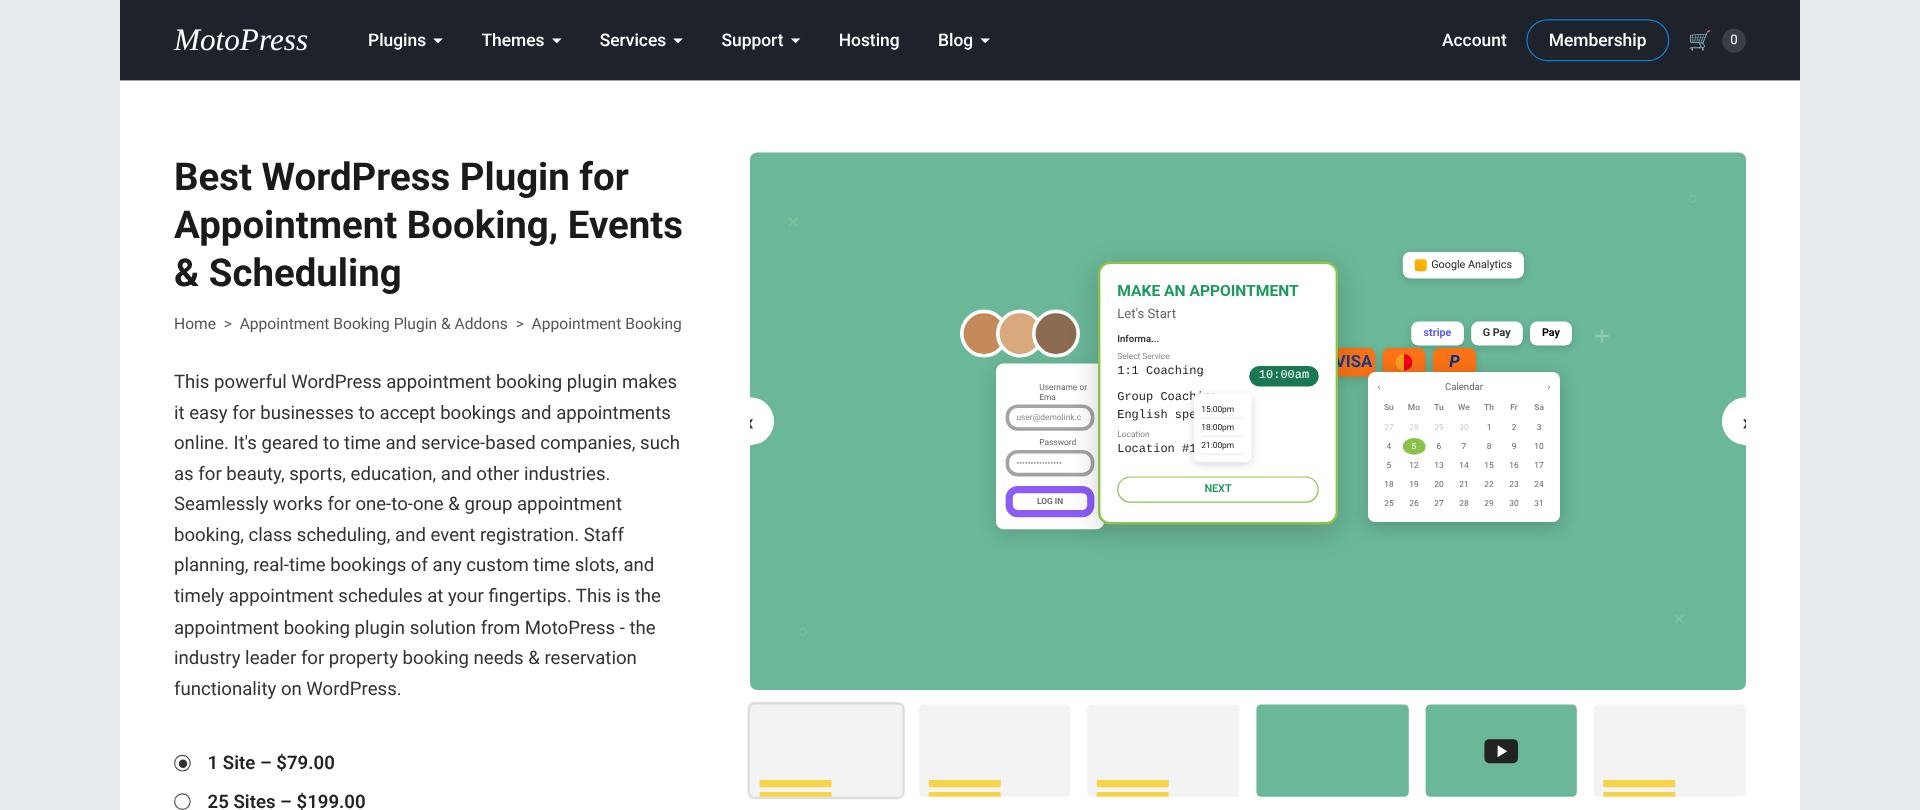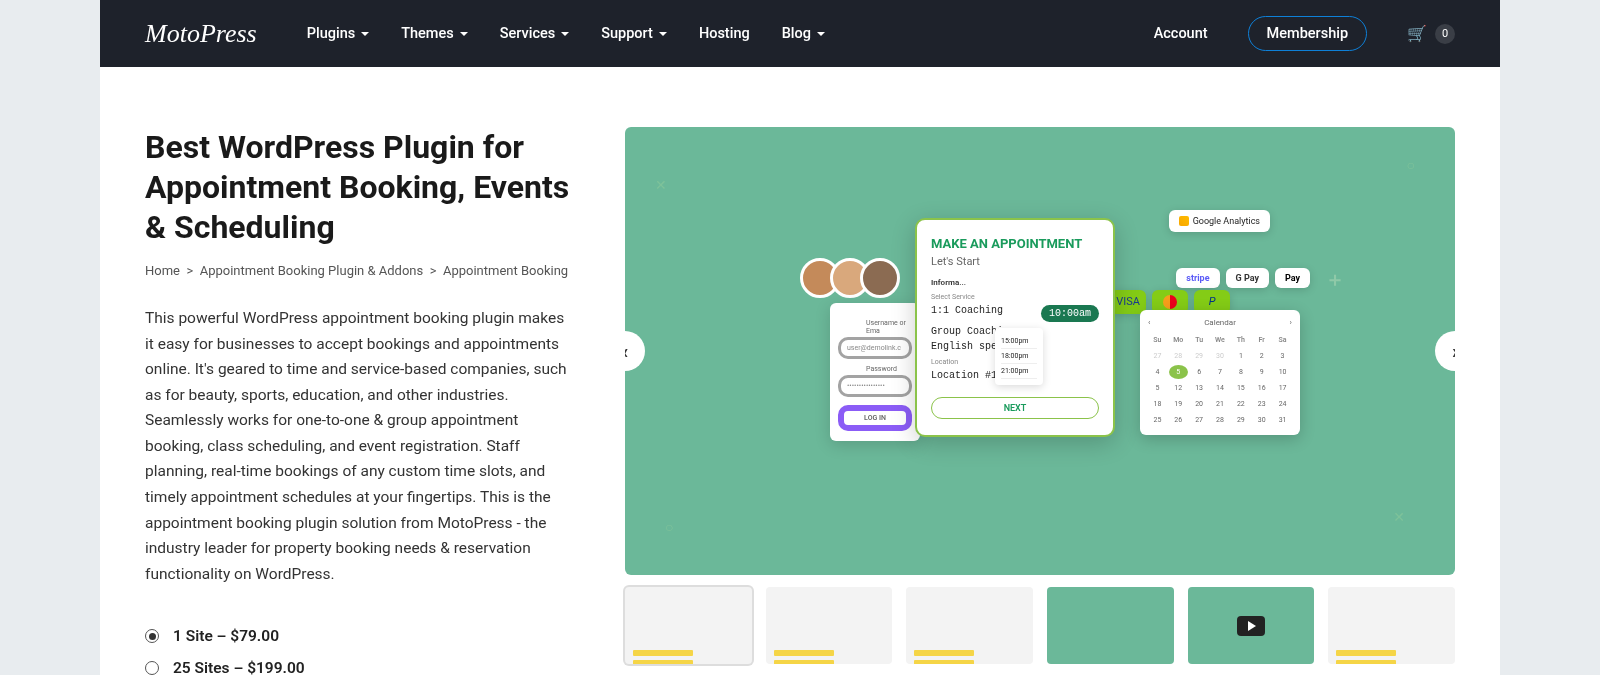--- a/index.html
+++ b/index.html
@@ -6,21 +6,21 @@
 body { font-family: -apple-system, BlinkMacSystemFont, "Segoe UI", Roboto, sans-serif; background: #e8ecef; color: #222; }
 .page { width: 1600px; margin: 0 auto; }
 .site { background: #fff; margin: 0 100px; }
 
 
 .header { background: #1e222b; padding: 0 45px; height: 67px; display: flex; align-items: center; }
 .logo { font-family: "Brush Script MT", cursive; color: #fff; font-size: 26px; font-style: italic; margin-right: 50px; }
 .nav { display: flex; gap: 32px; flex: 1; }
 .nav-item { color: #fff; font-size: 14.5px; font-weight: 500; display: flex; align-items: center; gap: 4px; cursor: pointer; }
 .chev::after { content: ""; border-left: 4px solid transparent; border-right: 4px solid transparent; border-top: 4px solid #fff; margin-left: 2px; }
-.header-right { display: flex; align-items: center; gap: 40px; }
+.header-right { display: flex; align-items: center; gap: 16px; }
 .account { color: #fff; font-size: 14.5px; font-weight: 500; cursor: pointer; }
 .membership { color: #fff; font-size: 14.5px; font-weight: 500; border: 1.5px solid #0e80d8; border-radius: 22px; padding: 8px 18px; cursor: pointer; }
 .cart { display: flex; align-items: center; gap: 8px; cursor: pointer; }
 .cart-icon { color: #fff; font-size: 16px; }
 .cart-count { background: #3a3e46; color: #fff; border-radius: 50%; width: 20px; height: 20px; display: flex; align-items: center; justify-content: center; font-size: 11px; }
 
 
 .content { padding: 60px 45px 0; display: flex; gap: 50px; }
 .left { width: 430px; flex-shrink: 0; }
 .title { font-size: 32px; font-weight: 700; line-height: 1.25; color: #1a1a1a; }
@@ -59,21 +59,21 @@
 .service-row .slot { background: #1a7851; color: #fff; border-radius: 10px; padding: 3px 8px; }
 .next-btn { border: 1.5px solid #8bc34a; border-radius: 14px; padding: 5px 0; margin-top: 16px; text-align: center; font-size: 9px; color: #1a9b5c; font-weight: 600; }
 .ga-chip { position: absolute; right: -20px; top: -8px; background: #fff; border-radius: 6px; padding: 6px 10px; box-shadow: 0 2px 8px rgba(0,0,0,.15); font-size: 9px; display: flex; align-items: center; gap: 4px; }
 .ga-icon { width: 10px; height: 10px; background: linear-gradient(45deg,#f7a600,#ffbc00); border-radius: 2px; }
 .pay-chips { position: absolute; right: -60px; top: 50px; display: flex; gap: 6px; }
 .pay-chip { background: #fff; border-radius: 6px; padding: 5px 10px; box-shadow: 0 2px 8px rgba(0,0,0,.15); font-size: 9px; font-weight: 700; }
 .stripe { color: #5b5bf7; }
 .gpay { color: #333; }
 .apay { color: #000; }
 .pay-icons { position: absolute; right: 20px; top: 72px; display: flex; gap: 6px; }
-.pay-icon { background: #84cc16; border-radius: 6px; width: 36px; height: 24px; box-shadow: 0 2px 8px rgba(0,0,0,.15); display: flex; align-items: center; justify-content: center; font-size: 11px; font-weight: 400; }
+.pay-icon { background: #f97316; border-radius: 6px; width: 36px; height: 24px; box-shadow: 0 2px 8px rgba(0,0,0,.15); display: flex; align-items: center; justify-content: center; font-size: 14px; font-weight: 700; }
 .visa { color: #1a3a8f; }
 .mc { background: linear-gradient(90deg,#f79e1b 50%,#eb001b 50%); border-radius: 50%; width: 14px; height: 14px; display: inline-block; }
 .pp { color: #003087; font-style: italic; }
 .times-col { position: absolute; left: 165px; top: 110px; background: #fff; border-radius: 4px; padding: 6px; box-shadow: 0 2px 8px rgba(0,0,0,.15); font-size: 7px; width: 48px; }
 .time-item { padding: 3px 0; border-bottom: 1px solid #eee; }
 .calendar { position: absolute; right: -50px; top: 92px; background: #fff; border-radius: 6px; padding: 8px; box-shadow: 0 4px 16px rgba(0,0,0,.2); width: 160px; }
 .cal-head { display: flex; justify-content: space-between; align-items: center; font-size: 8px; margin-bottom: 6px; color: #666; }
 .cal-grid { display: grid; grid-template-columns: repeat(7,1fr); gap: 2px; }
 .cal-cell { font-size: 7px; text-align: center; padding: 3px 0; color: #666; }
 .cal-dh { font-weight: 600; color: #888; }

